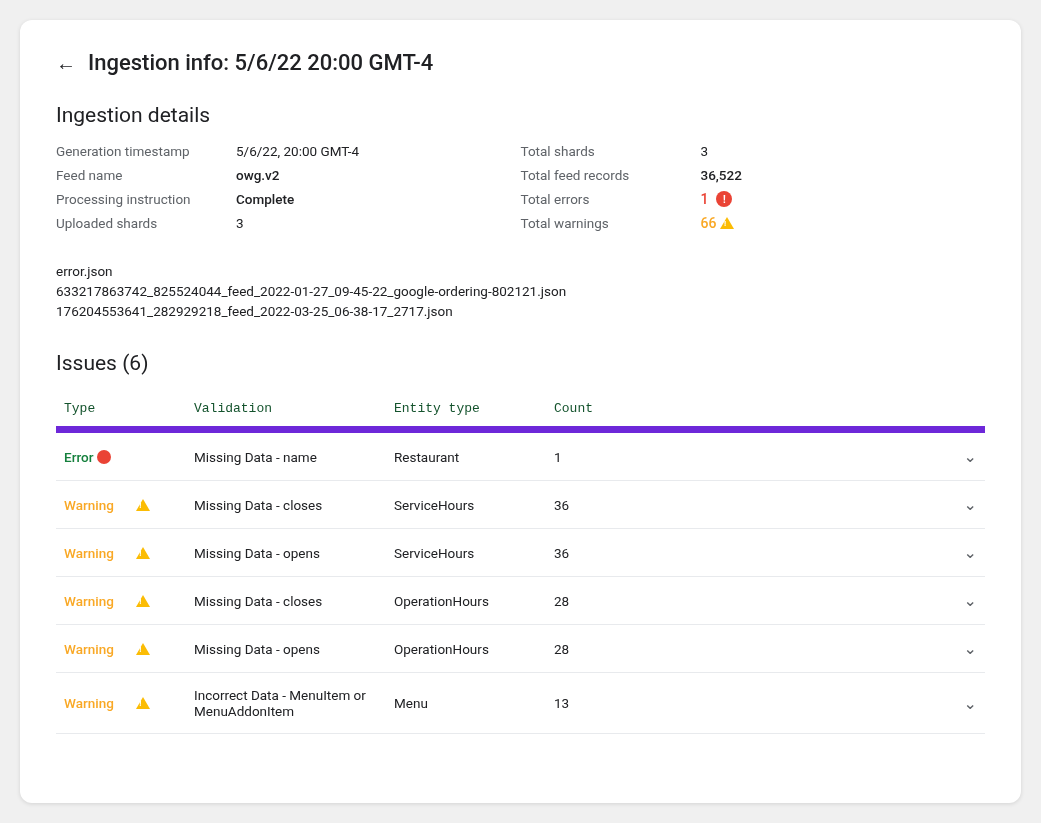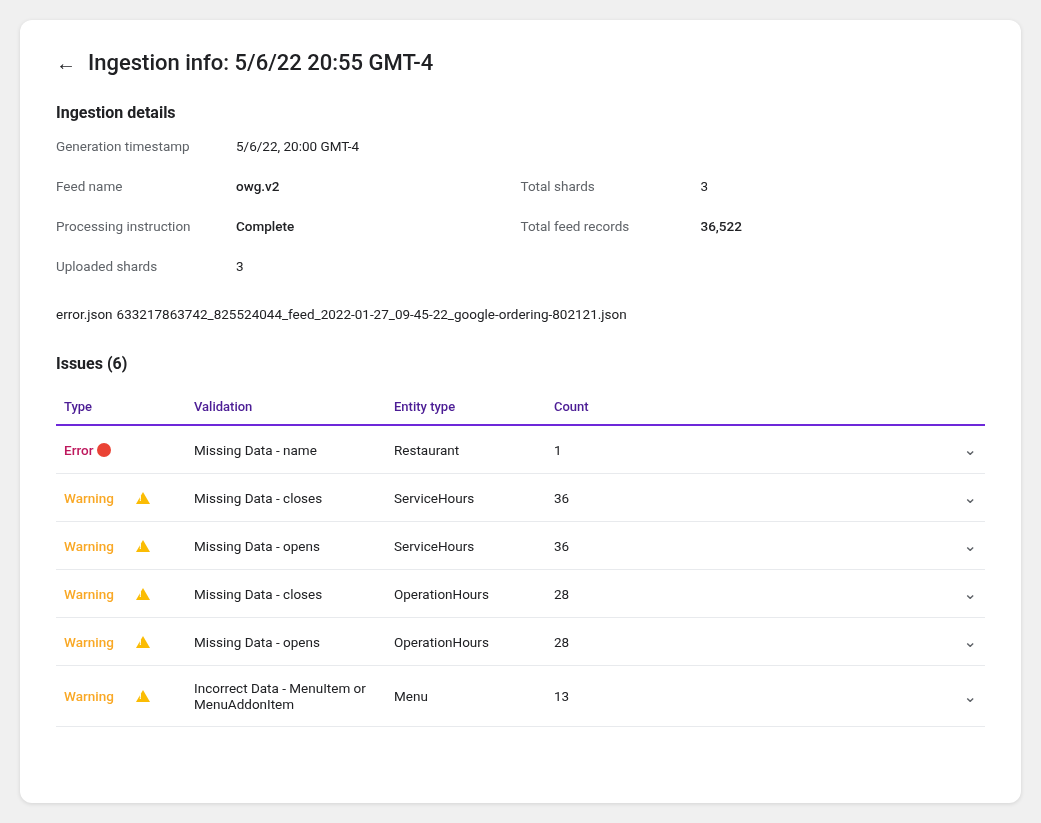--- a/index.html
+++ b/index.html
@@ -31,38 +31,37 @@
       cursor: pointer;
       font-size: 20px;
       color: #202124;
     }
     .page-title {
       font-size: 22px;
       font-weight: 500;
       color: #202124;
     }
     .section-title {
-      font-size: 16px;
-      font-weight: 700;
+      font-size: 21px;
+      font-weight: 400;
       color: #202124;
       margin-bottom: 16px;
     }
     .details-section {
       margin-bottom: 32px;
     }
     .details-grid {
       display: grid;
       grid-template-columns: 1fr 1fr;
       gap: 0;
     }
     .details-col {
       display: flex;
       flex-direction: column;
-      gap: 24px;
-      justify-content: center;
+      gap: 8px;
     }
     .detail-row {
       display: flex;
       align-items: center;
       gap: 0;
     }
     .detail-label {
       color: #5f6368;
       min-width: 180px;
       font-size: 13.5px;
@@ -108,51 +107,52 @@
     }
     .warning-value {
       color: #f9a825;
       font-weight: 500;
     }
     .filenames-section {
       margin-bottom: 32px;
     }
     .filenames-list {
       display: flex;
-      flex-direction: row;
+      flex-direction: column;
       gap: 4px;
     }
     .filename-item {
       font-size: 13.5px;
       color: #202124;
     }
     .issues-section {
       margin-bottom: 16px;
     }
     .issues-table {
       width: 100%;
       border-collapse: collapse;
     }
     .issues-table th {
       text-align: left;
       font-weight: 500;
-      color: #4c1d95;
+      color: #14532d;
       font-size: 13px;
       padding: 10px 8px;
-      border-bottom: 2px solid #6d28d9;
+      border-bottom: 7px solid #6d28d9;
+      font-family: Liberation Mono, monospace;
     }
     .issues-table td {
       padding: 14px 8px;
       font-size: 13.5px;
       color: #202124;
       border-bottom: 1px solid #e8eaed;
       vertical-align: middle;
     }
     .type-error {
-      color: #be185d;
+      color: #15803d;
       font-weight: 500;
       display: flex;
       align-items: center;
       gap: 4px;
     }
     .type-warning {
       color: #f9a825;
       font-weight: 500;
       display: flex;
       align-items: center;
@@ -199,21 +199,21 @@
     .th-col-entity { width: 160px; }
     .th-col-count { width: 80px; }
   </style>
 </head>
 <body>
 
 <div class="card">
 
   <div class="page-header">
     <span class="back-arrow">←</span>
-    <h1 class="page-title">Ingestion info: 5/6/22 20:55 GMT-4</h1>
+    <h1 class="page-title">Ingestion info: 5/6/22 20:00 GMT-4</h1>
   </div>
 
   <div class="details-section">
     <div class="section-title">Ingestion details</div>
     <div class="details-grid">
 
       <div class="details-col">
 
         <div class="detail-row">
           <span class="detail-label">Generation timestamp</span>
@@ -242,29 +242,44 @@
         <div class="detail-row">
           <span class="detail-label">Total shards</span>
           <span class="detail-value normal">3</span>
         </div>
 
         <div class="detail-row">
           <span class="detail-label">Total feed records</span>
           <span class="detail-value">36,522</span>
         </div>
 
-
+        <div class="detail-row">
+          <span class="detail-label">Total errors</span>
+          <span class="status-row">
+            <span class="error-value">1</span>
+            <span class="error-badge">!</span>
+          </span>
+        </div>
+
+        <div class="detail-row">
+          <span class="detail-label">Total warnings</span>
+          <span class="status-row">
+            <span class="warning-value">66</span>
+            <span class="inline-warning-tri"></span>
+          </span>
+        </div>
       </div>
     </div>
   </div>
 
   <div class="filenames-section">
     <div class="filenames-list">
       <span class="filename-item">error.json</span>
       <span class="filename-item">633217863742_825524044_feed_2022-01-27_09-45-22_google-ordering-802121.json</span>
+      <span class="filename-item">176204553641_282929218_feed_2022-03-25_06-38-17_2717.json</span>
     </div>
   </div>
 
   <div class="issues-section">
     <div class="section-title">Issues (6)</div>
     <table class="issues-table">
       <thead>
         <tr>
           <th class="th-col-type">Type</th>
           <th class="th-col-validation">Validation</th>

